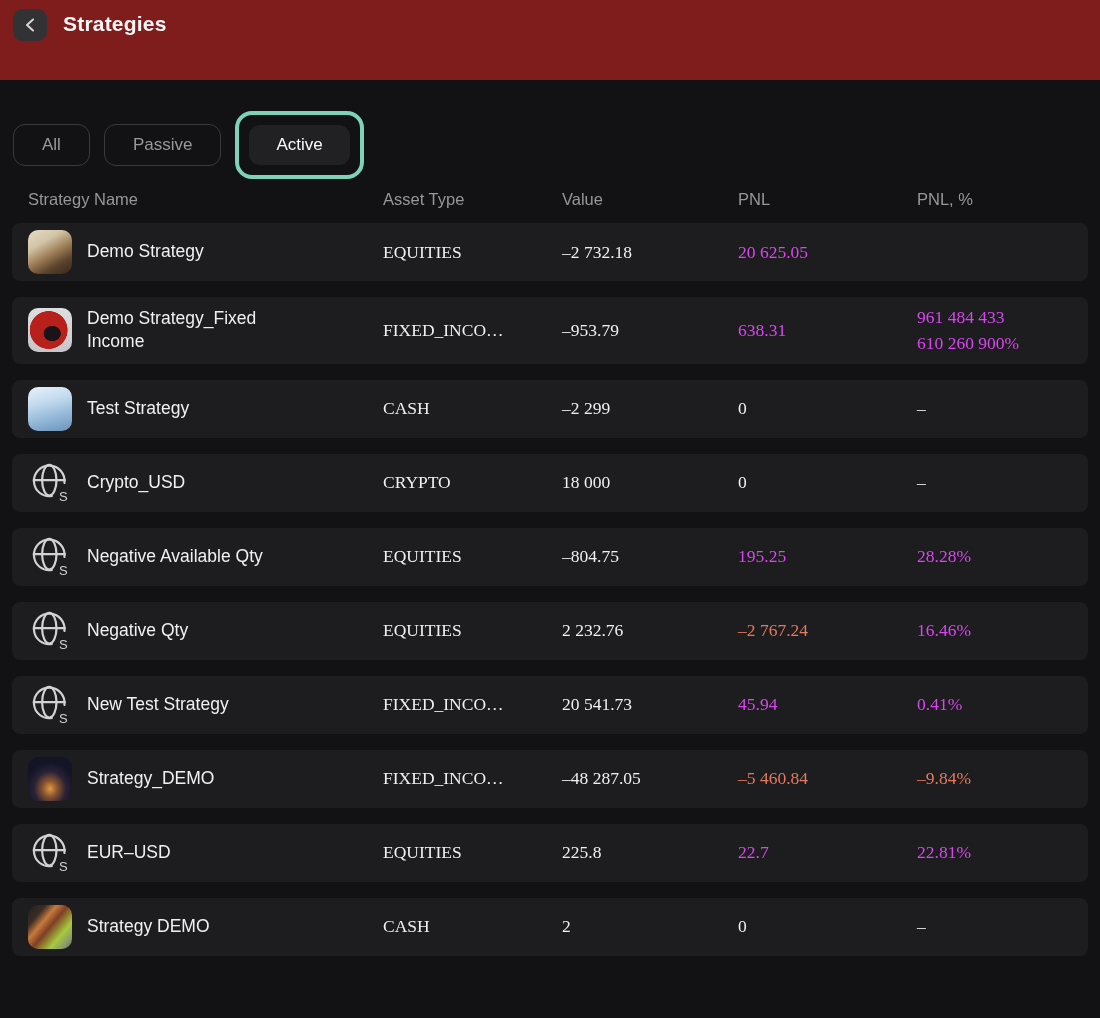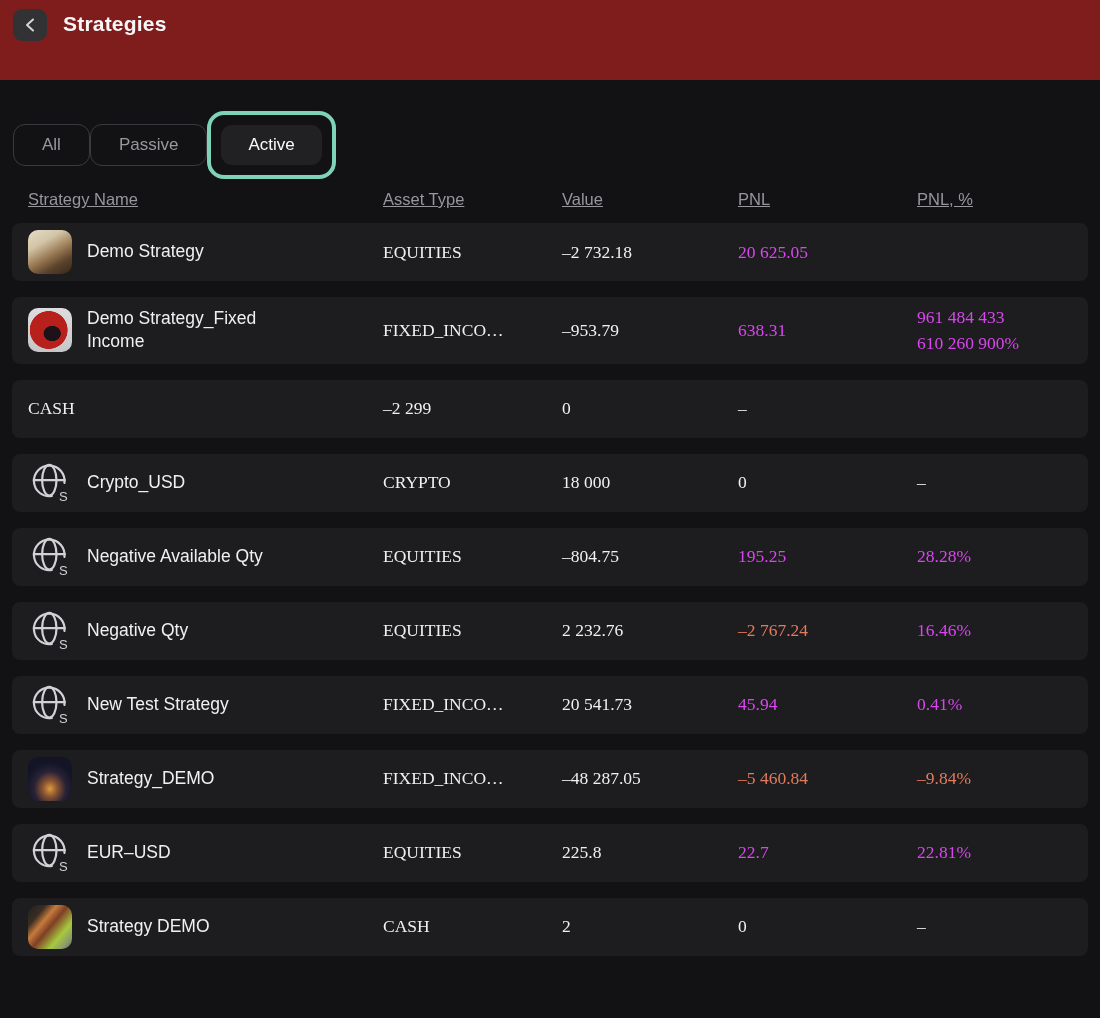--- a/index.html
+++ b/index.html
@@ -20,42 +20,42 @@
     width:34px;height:32px;border:none;border-radius:9px;background:#323235;
     color:#d6d6d8;font-size:18px;line-height:30px;cursor:pointer;
     display:flex;align-items:center;justify-content:center;padding:0;
   }
   .back-btn svg{display:block}
   .page-title{
     font-size:21px;font-weight:700;color:#f7f7f8;margin:3px 0 0 16px;letter-spacing:.2px;
   }
   
   .tabs{
-    display:flex;align-items:center;
+    display:flex;align-items:center;gap:14px;
     margin:38px 6px 0 13px;height:54px;
   }
   .tab{
     background:transparent;border:1px solid #3a3a3e;border-radius:12px;
     color:#98989d;font-size:17px;font-family:inherit;
     padding:10px 28px;cursor:pointer;
   }
   .tab-active-ring{
     border:4px solid #7ed2b8;border-radius:17px;padding:10px;background:transparent;
     display:inline-flex;cursor:pointer;
   }
   .tab-active{
     background:#212123;border:none;border-radius:11px;
     color:#fafafa;font-size:17px;font-family:inherit;
     padding:10px 27px;cursor:pointer;
   }
   
   .table-wrap{margin:0 12px;}
   .thead{
     display:grid;grid-template-columns:355px 179px 176px 179px 1fr;
-    padding:18px 0 14px 16px;color:#96969b;font-size:16.5px;text-decoration:underline;
+    padding:18px 0 14px 16px;color:#96969b;font-size:16.5px;
   }
   .row{
     display:grid;grid-template-columns:355px 179px 176px 179px 1fr;
     align-items:center;background:#1d1d1f;border-radius:8px;
     min-height:58px;padding:7px 0 7px 16px;box-sizing:border-box;
     margin-bottom:16px;font-size:17.5px;cursor:pointer;
   }
   .name-cell{display:flex;align-items:center;gap:15px;}
   .name-text{max-width:215px;line-height:1.35;color:#f0f0f2;}
   .avatar{width:44px;height:44px;border-radius:10px;flex:0 0 44px;}
@@ -124,20 +124,24 @@
       <div class="avatar av-japan-flag"></div>
       <div class="name-text">Demo Strategy_Fixed Income</div>
     </div>
     <div class="cell">FIXED_INCO…</div>
     <div class="cell">–953.79</div>
     <div class="cell tone-positive">638.31</div>
     <div class="cell"><span class="pnl-pct-text tone-positive">961 484 433 610 260 900%</span></div>
   </div>
 
   <div class="row">
+    <div class="name-cell">
+      <div class="avatar av-ice-blue"></div>
+      <div class="name-text">Test Strategy</div>
+    </div>
     <div class="cell">CASH</div>
     <div class="cell">–2 299</div>
     <div class="cell tone-neutral">0</div>
     <div class="cell"><span class="pnl-pct-text tone-neutral">–</span></div>
   </div>
 
   <div class="row">
     <div class="name-cell">
       <div class="avatar icon-av">
   <svg width="44" height="48" viewBox="0 0 44 48">

